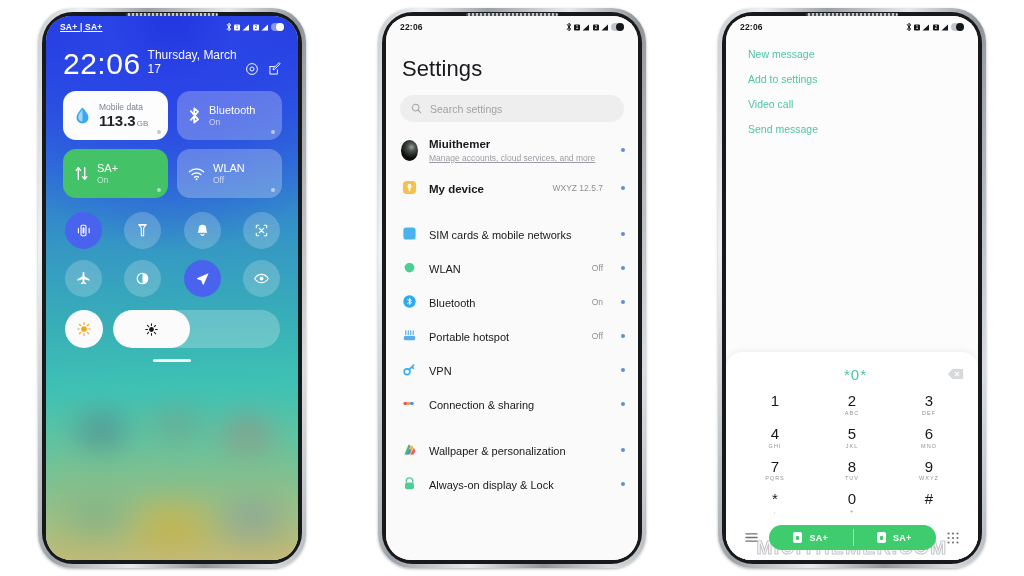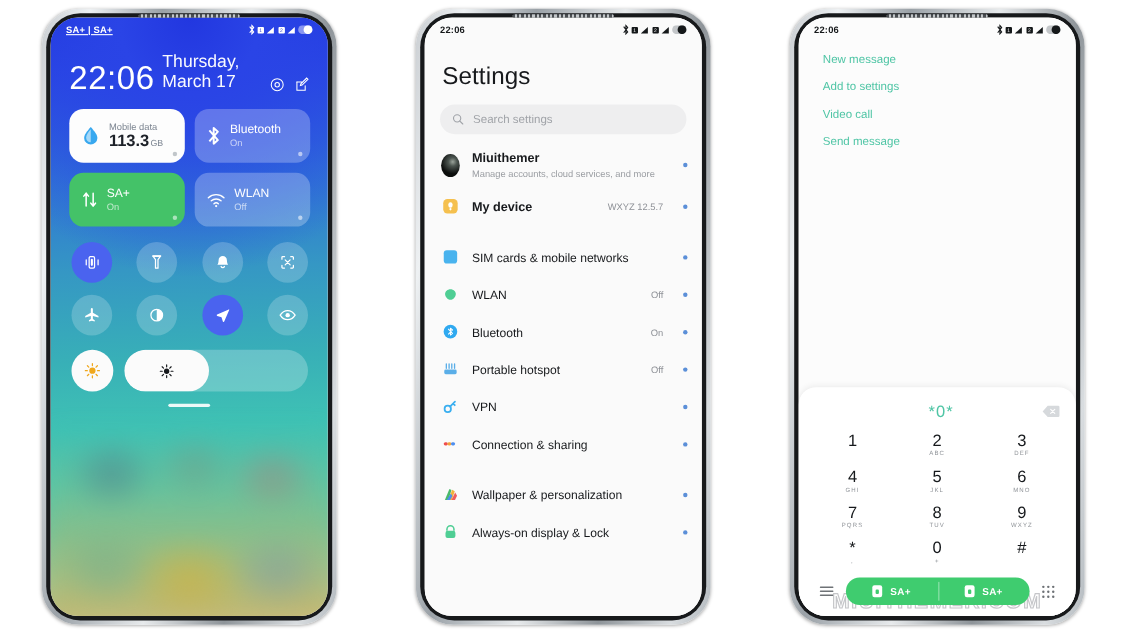--- a/index.html
+++ b/index.html
@@ -83,21 +83,21 @@
       linear-gradient(180deg, rgba(60,190,180,.25) 0%, rgba(150,180,120,.30) 45%, rgba(190,175,90,.40) 100%);
     filter: blur(9px);
   }
   .cc-inner { position: absolute; inset: 0; display: flex; flex-direction: column; }
 
   .cc-clockrow {
     display: flex; align-items: flex-end; gap: 7px;
     padding: 10px 16px 0 17px; color: #fff;
   }
   .cc-time { font-size: 30px; font-weight: 300; line-height: .96; letter-spacing: .5px; }
-  .cc-date { font-size: 16px; font-weight: 400; padding-bottom: 3px; opacity: .97; }
+  .cc-date { font-size: 12px; font-weight: 400; padding-bottom: 3px; opacity: .97; }
   .cc-hdricons { margin-left: auto; display: flex; gap: 9px; padding-bottom: 3px; }
 
   .cc-bigrow { display: flex; gap: 9px; padding: 12px 16px 0 17px; }
   .big-tile {
     flex: 1; height: 49px; border-radius: 13px;
     display: flex; align-items: center; gap: 8px; padding: 0 11px;
     position: relative;
   }
   .big-tile .dot {
     position: absolute; right: 7px; bottom: 6px;
@@ -152,21 +152,21 @@
     display: flex; align-items: center; gap: 8px; padding: 0 11px;
   }
   .search-ph { font-size: 10.5px; color: #a0a3a8; }
   .set-scroll { flex: 1; overflow: hidden; padding-top: 8px; }
 
   .srow { display: flex; align-items: center; gap: 11px; padding: 7px 13px 7px 15px; min-height: 34px; }
   .srow-ico { width: 17px; height: 17px; flex: 0 0 17px; display: flex; align-items: center; justify-content: center; }
   .srow-txt { flex: 1; min-width: 0; }
   .srow-label { font-size: 11px; color: #17191c; line-height: 1.3; }
   .srow.big .srow-label { font-size: 11.5px; font-weight: 600; }
-  .srow-sub { font-size: 8.5px; color: #9a9da2; line-height: 1.28; margin-top: 1px; }
+  .srow-sub { font-size: 8.5px; color: #9a9da2; line-height: 1.28; margin-top: 1px; text-decoration: underline; }
   .srow-val { font-size: 8.5px; color: #8d9096; margin-right: 7px; white-space: nowrap; }
   .srow-dot { width: 4px; height: 4px; border-radius: 50%; background: #5b8fd8; flex: 0 0 4px; }
   .set-gap { height: 12px; }
   .avatar-img {
     width: 21px; height: 21px; border-radius: 50%;
     background: radial-gradient(circle at 62% 34%, #9aa39a 0%, #4c5550 22%, #0b0d0c 62%);
   }
 
   
   .dialer { position: absolute; inset: 0; background: #fcfcfc; display: flex; flex-direction: column; }

